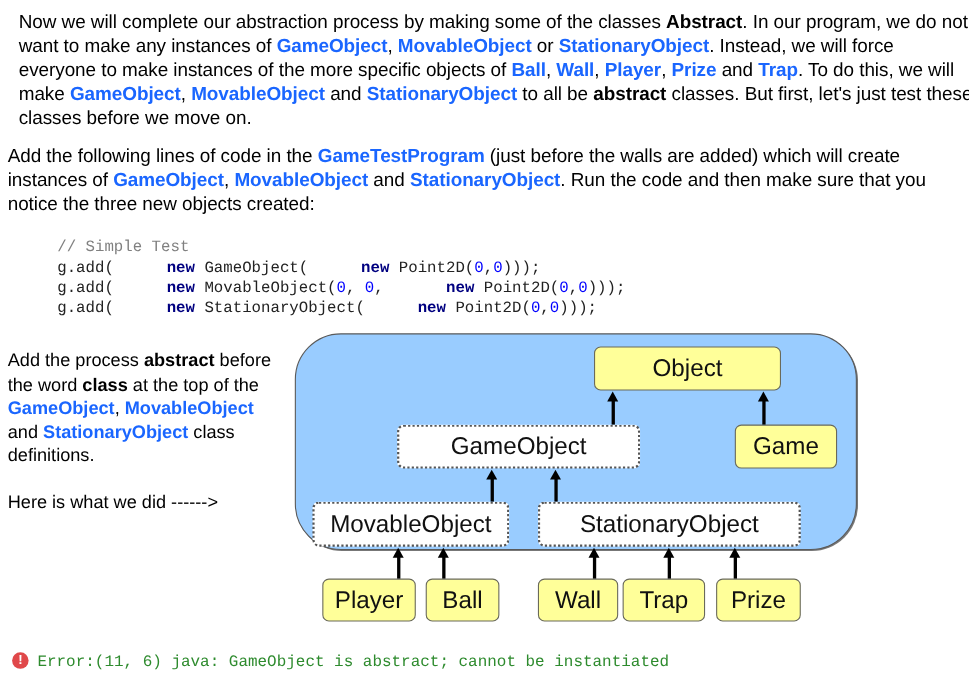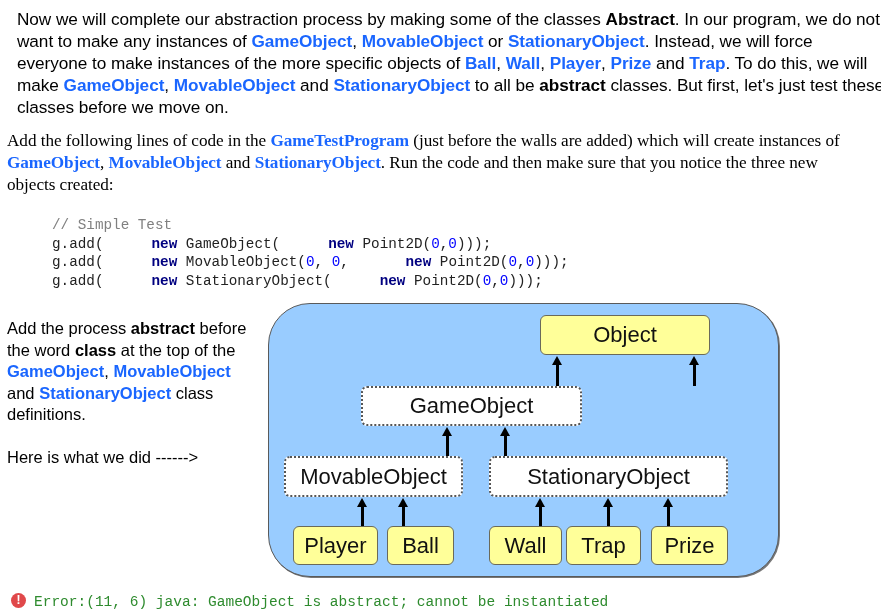--- a/index.html
+++ b/index.html
@@ -38,21 +38,21 @@
     font-size: 16.5px;
     line-height: 21.5px;
   }
   .side p { margin-bottom: 21.5px; }
 
   .diagram {
     position: absolute;
     left: 268px;
     top: 303px;
     width: 511px;
-    height: 274px;
+    height: 197px;
     background: #99ccff;
     border: 1.5px solid #5a5a5a;
     border-radius: 42px;
     box-shadow: 1px 1px 0 #777;
   }
   .box {
     position: absolute;
     display: flex;
     align-items: center;
     justify-content: center;
@@ -104,35 +104,36 @@
     margin-top: -4px;
   }
 </style>
 </head>
 <body>
 
 <div class="para" style="top:8px; width:870px;margin-left:10px;">
   <span>Now we will complete our abstraction process by making some of the classes </span><span class="b">Abstract</span><span>.   In our program, we do not want to make any instances of </span><span class="kw">GameObject</span><span>, </span><span class="kw">MovableObject</span><span> or </span><span class="kw">StationaryObject</span><span>.   Instead, we will force everyone to make instances of the more specific objects of </span><span class="kw">Ball</span><span>, </span><span class="kw">Wall</span><span>, </span><span class="kw">Player</span><span>, </span><span class="kw">Prize</span><span> and </span><span class="kw">Trap</span><span>.   To do this, we will make </span><span class="kw">GameObject</span><span>, </span><span class="kw">MovableObject</span><span> and </span><span class="kw">StationaryObject</span><span> to all be </span><span class="b">abstract</span><span> classes.   But first, let's just test these classes before we move on.</span>
 </div>
 
-<div class="para" style="top:130px; width:840px;font-family:Liberation Serif, serif;">
+<div class="para" style="top:130px; width:840px;">
   <span>Add the following lines of code in the </span><span class="kw">GameTestProgram</span><span> (just before the walls are added) which will create instances of </span><span class="kw">GameObject</span><span>, </span><span class="kw">MovableObject</span><span> and </span><span class="kw">StationaryObject</span><span>.  Run the code and then make sure that you notice the three new objects created:</span>
 </div>
 
 <div class="code"><div class="cmt">// Simple Test</div><div><span>g.add(</span><span class="new">new</span><span> GameObject(</span><span class="new">new</span><span> Point2D(</span><span class="num">0</span><span>,</span><span class="num">0</span><span>)));</span></div><div><span>g.add(</span><span class="new">new</span><span> MovableObject(</span><span class="num">0</span><span>, </span><span class="num">0</span><span>, </span><span class="new">new</span><span> Point2D(</span><span class="num">0</span><span>,</span><span class="num">0</span><span>)));</span></div><div><span>g.add(</span><span class="new">new</span><span> StationaryObject(</span><span class="new">new</span><span> Point2D(</span><span class="num">0</span><span>,</span><span class="num">0</span><span>)));</span></div></div>
 
 <div class="side">
   <p><span>Add the process </span><span class="b">abstract</span><span> before the word </span><span class="b">class</span><span> at the top of the </span><span class="kw">GameObject</span><span>, </span><span class="kw">MovableObject</span><span> and </span><span class="kw">StationaryObject</span><span> class definitions.</span></p>
   <p>Here is what we did ------&gt;</p>
 </div>
 
 <div class="diagram">
 
   <div class="box concrete" style="left:271px; top:11px; width:170px; height:40px;">Object</div>
   <div class="box abstract" style="left:92px; top:82px; width:221px; height:40px;">GameObject</div>
+  <div class="box concrete" style="left:399px; top:82px; width:93px; height:40px;">Game</div>
   <div class="box abstract" style="left:15px; top:152px; width:179px; height:41px;">MovableObject</div>
   <div class="box abstract" style="left:220px; top:152px; width:239px; height:41px;">StationaryObject</div>
   <div class="box concrete" style="left:24px; top:222px; width:85px; height:39px;">Player</div>
   <div class="box concrete" style="left:118px; top:222px; width:67px; height:39px;">Ball</div>
   <div class="box concrete" style="left:220px; top:222px; width:73px; height:39px;">Wall</div>
   <div class="box concrete" style="left:297px; top:222px; width:75px; height:39px;">Trap</div>
   <div class="box concrete" style="left:382px; top:222px; width:77px; height:39px;">Prize</div>
 
   <div class="arrow" style="left:287px; top:59px; height:23px;"></div>
   <div class="arrow" style="left:424px; top:59px; height:23px;"></div>

